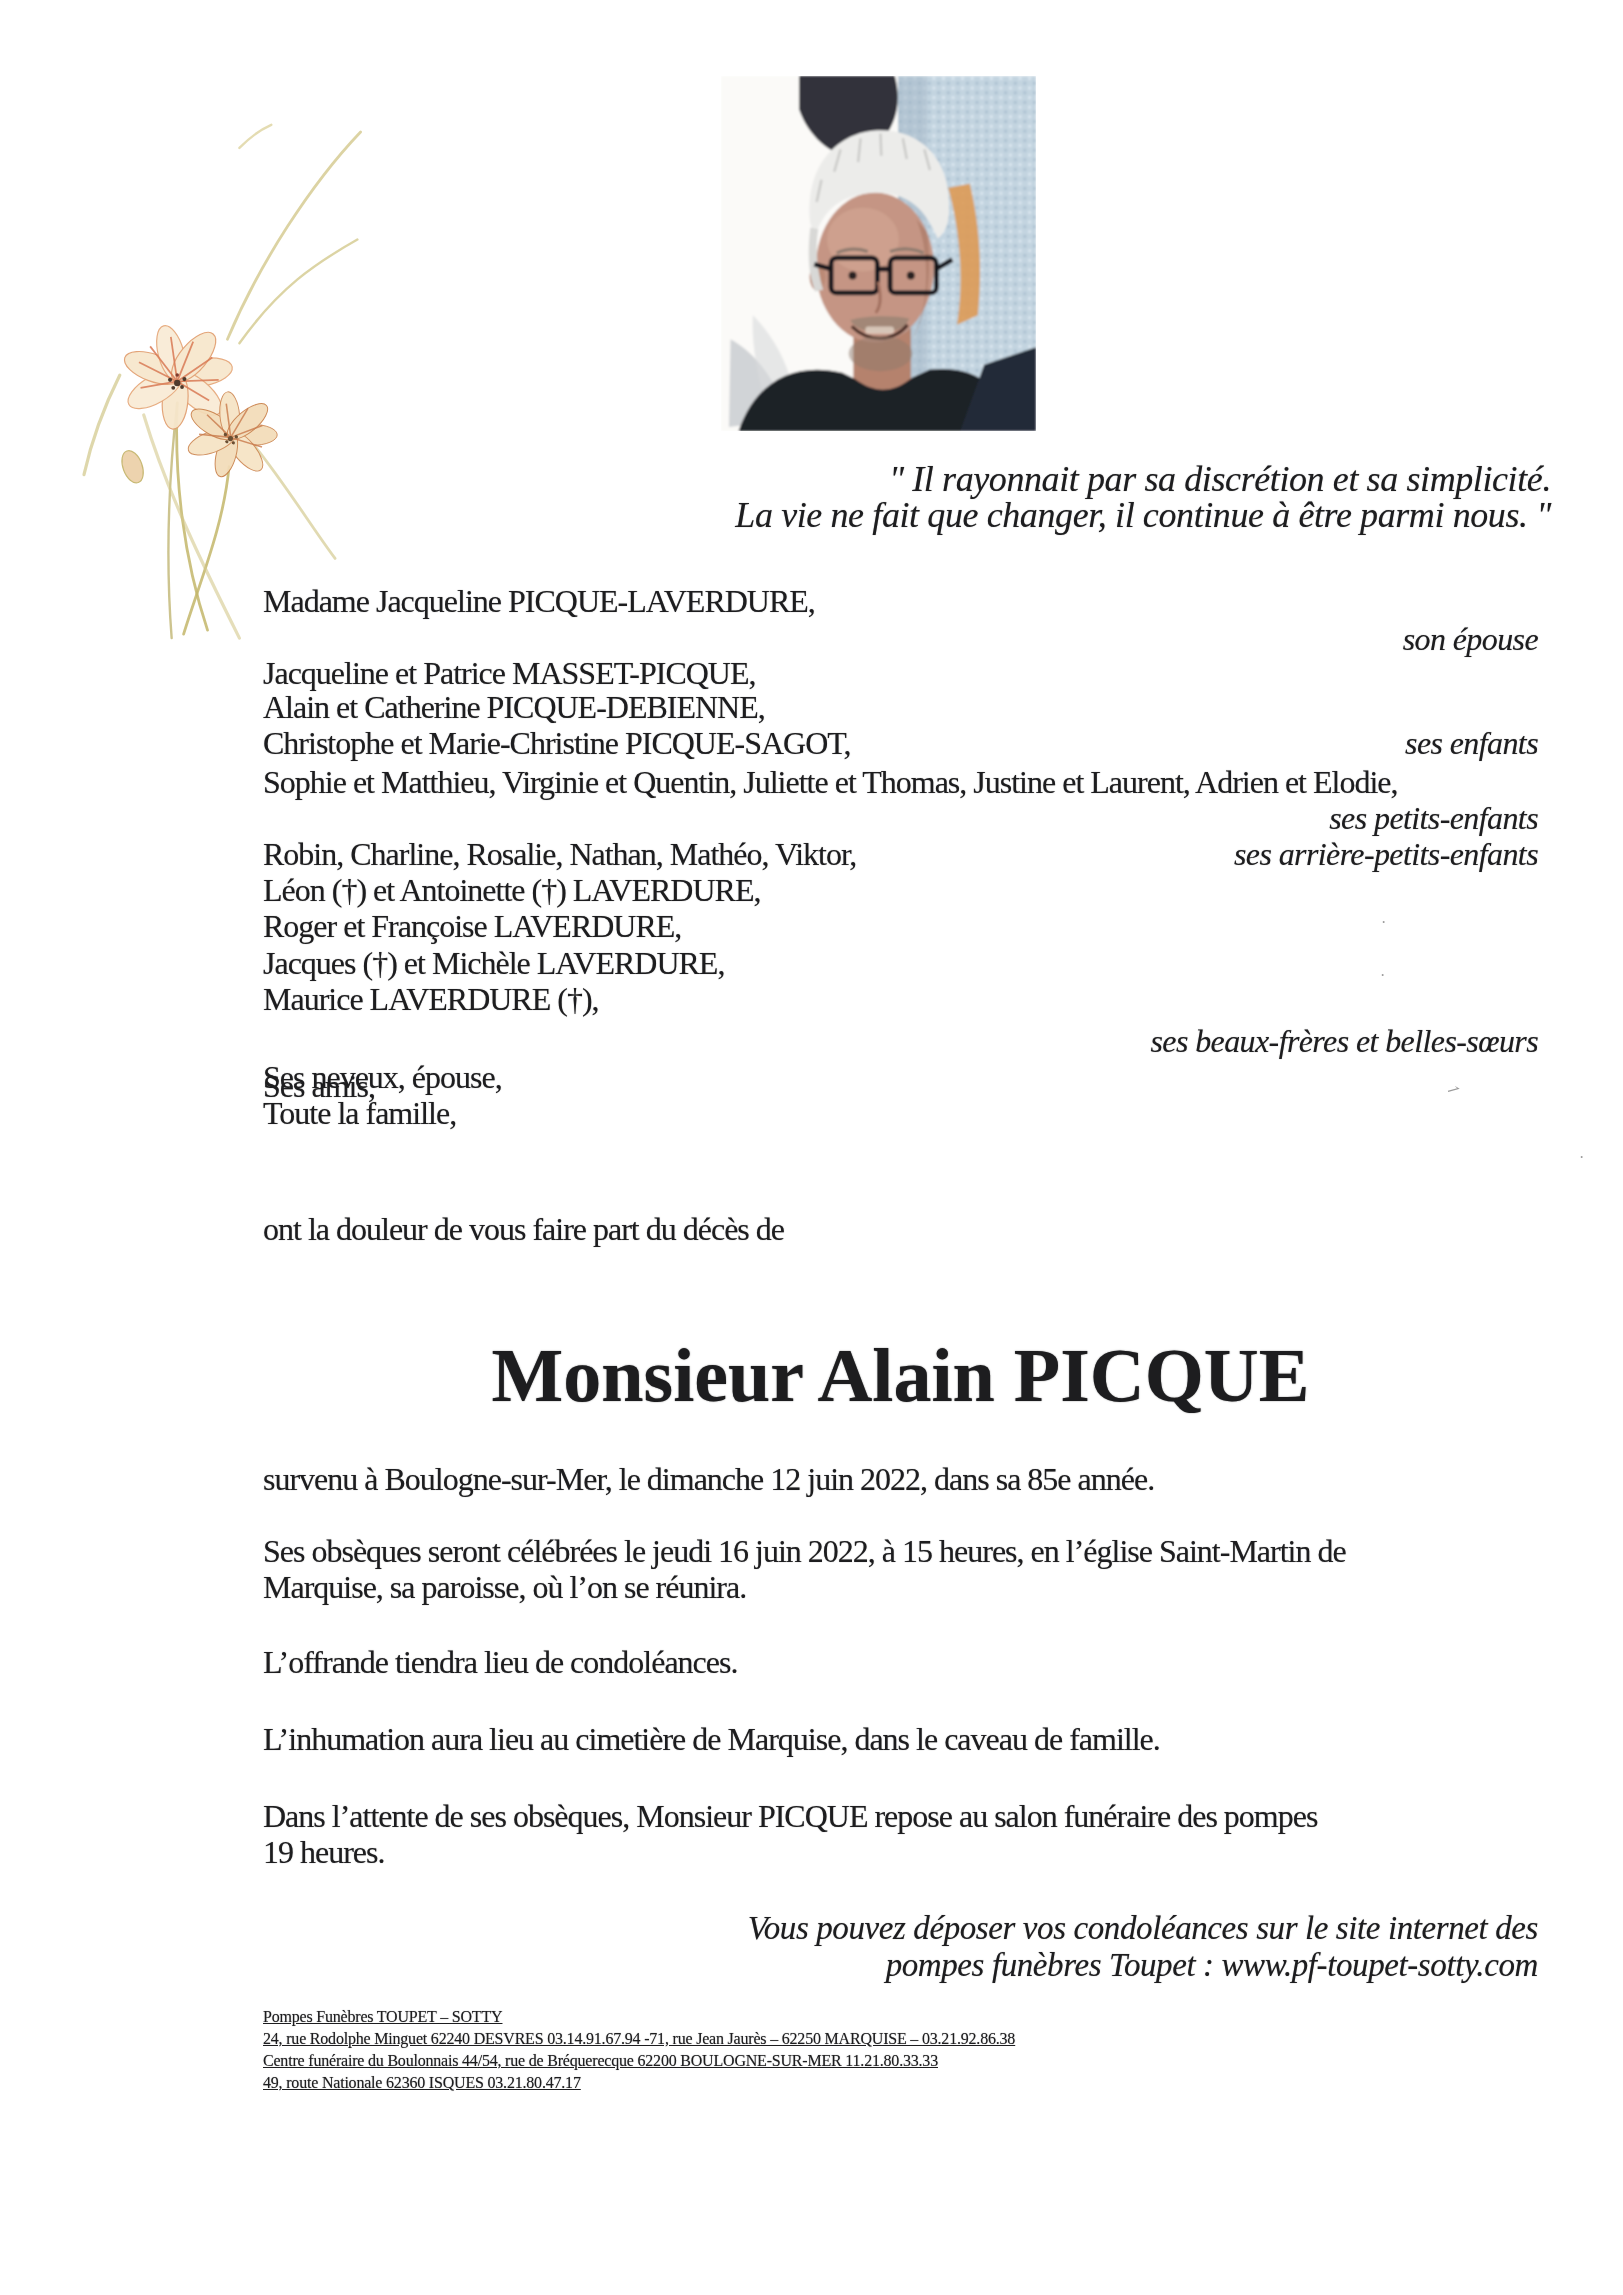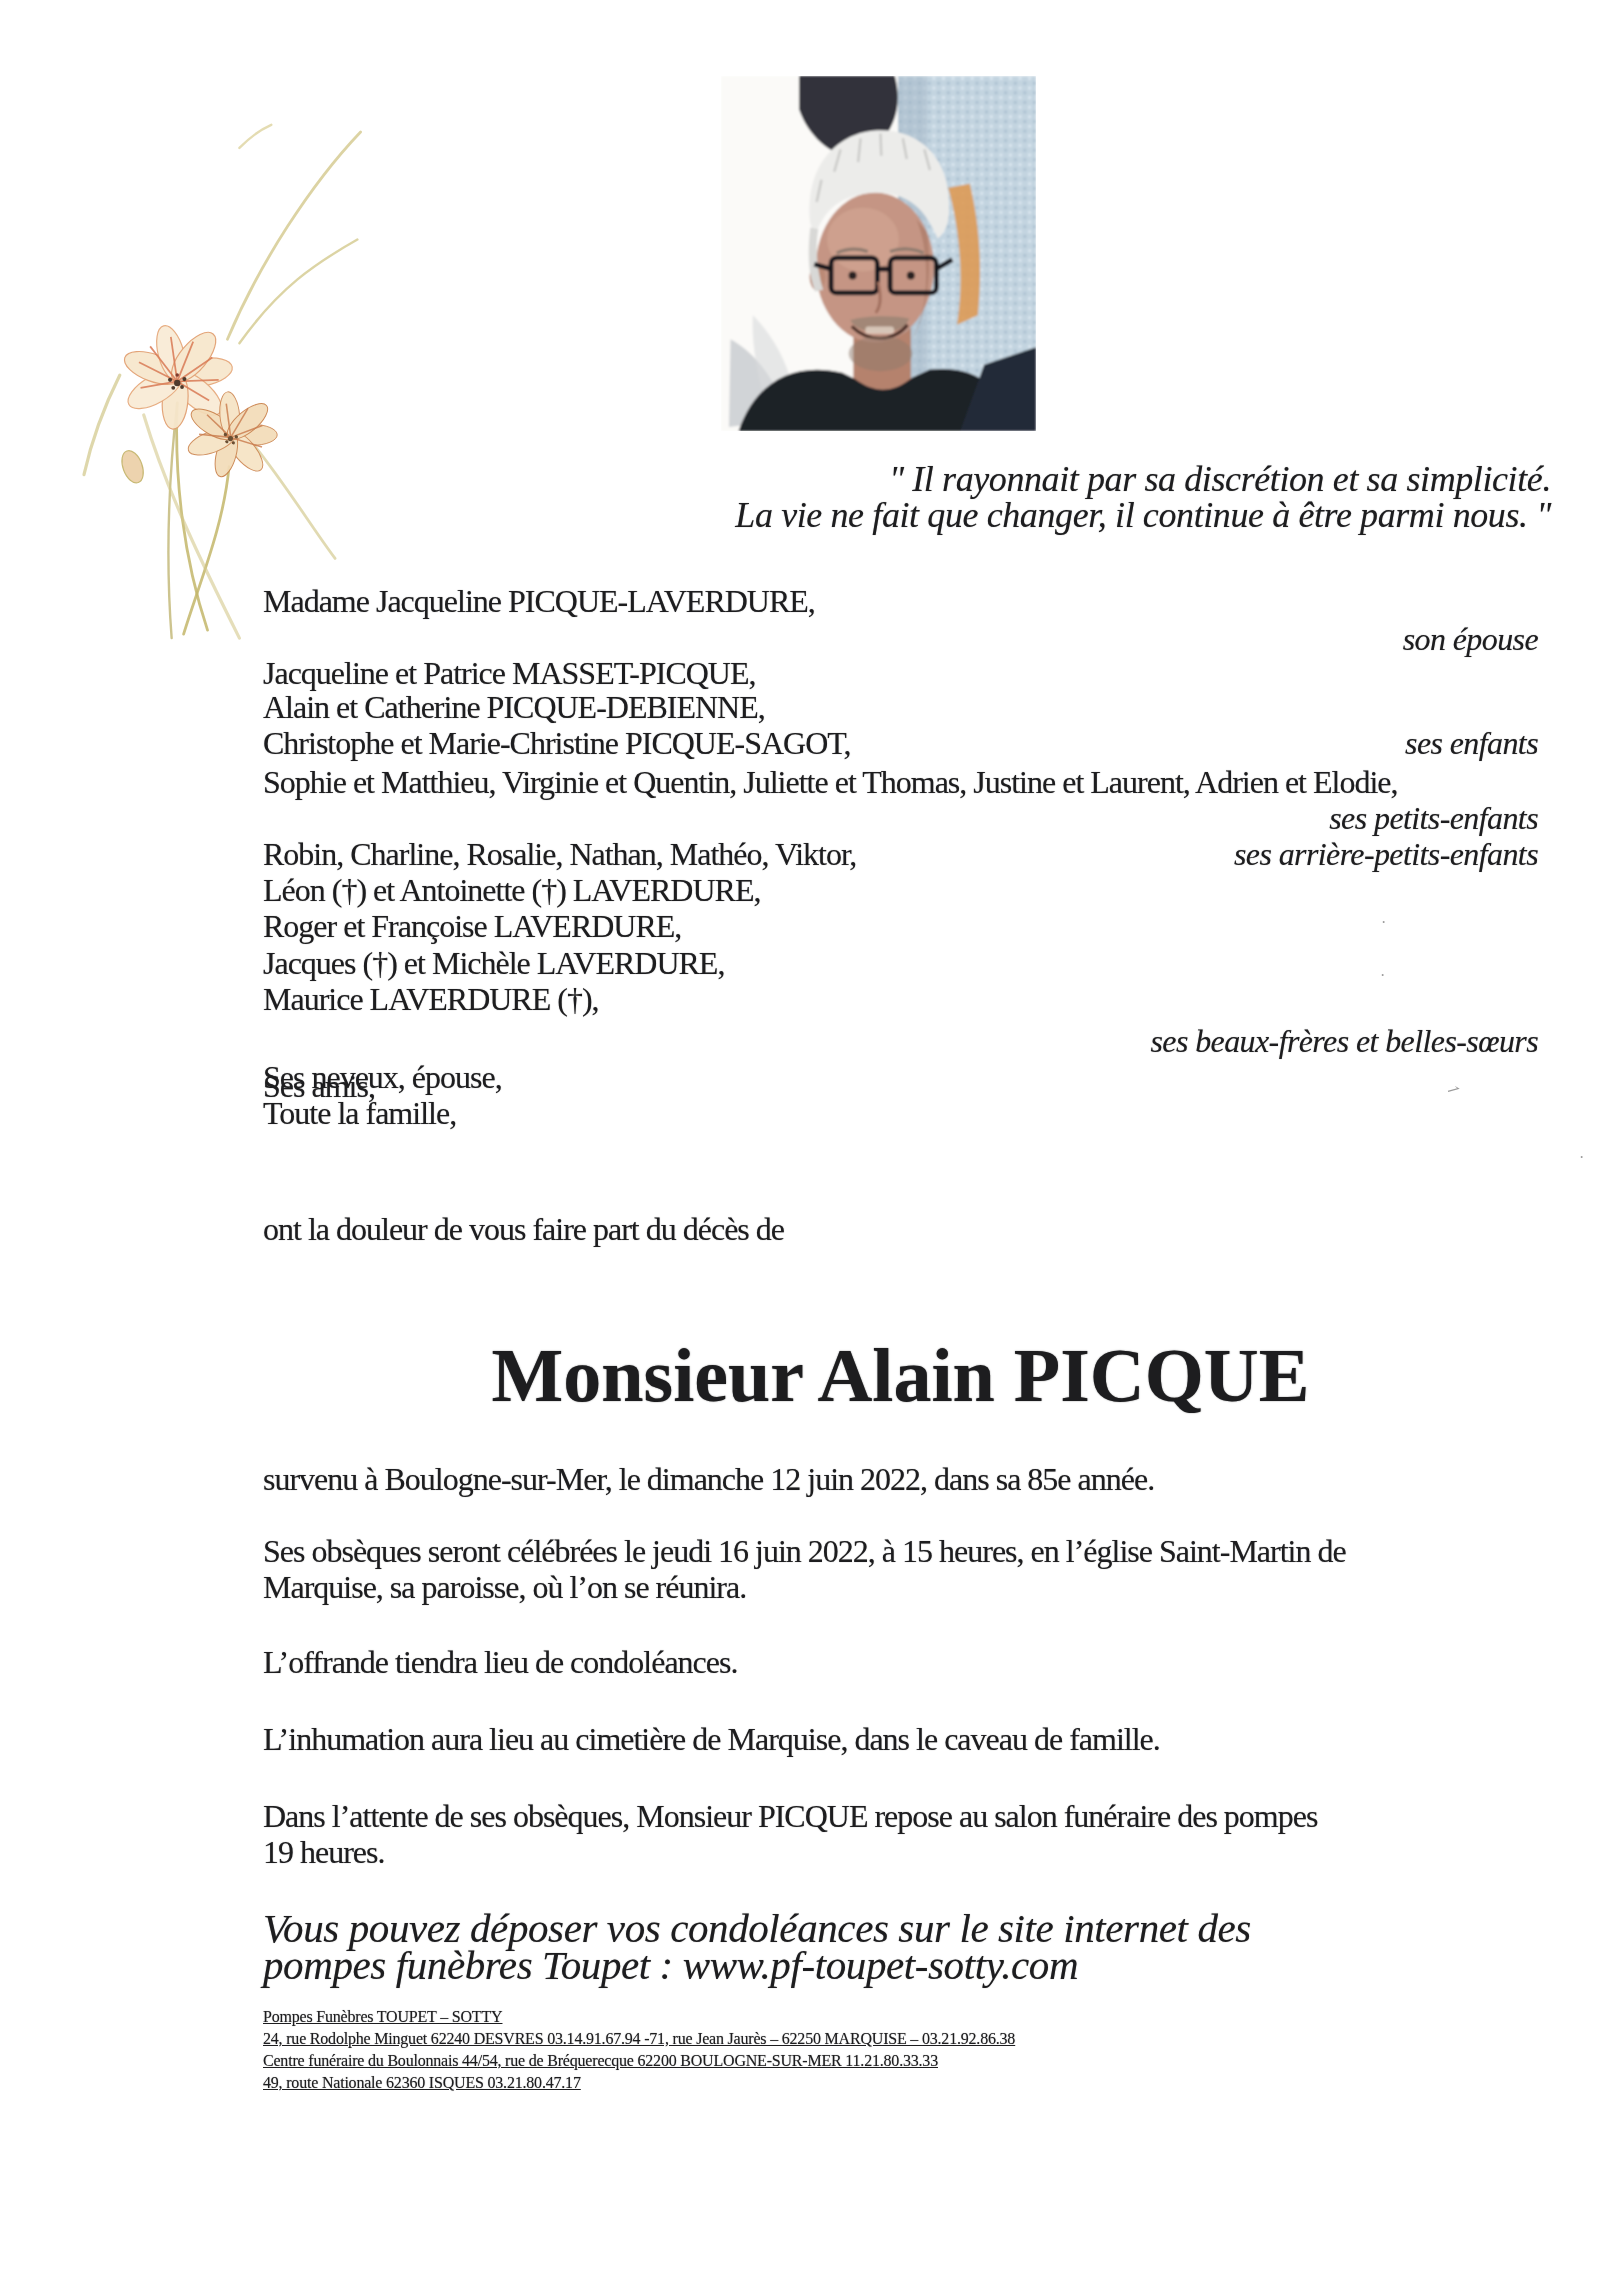--- a/index.html
+++ b/index.html
@@ -23,22 +23,22 @@
   .frow{position:absolute;left:0;width:100%;height:36px;font-size:32px;letter-spacing:-1px;}
   .frow .fl{position:absolute;left:0;white-space:nowrap;}
   .frow .fr{position:absolute;right:0;font-style:italic;white-space:nowrap;letter-spacing:-0.6px;}
   .para{position:absolute;left:0;font-size:32px;line-height:36px;letter-spacing:-1px;white-space:nowrap;}
   #deceased-name{
     position:absolute;left:0;top:1298px;width:100%;text-align:center;
     font-size:76px;line-height:76px;font-weight:700;letter-spacing:0;
     text-shadow:0 0 1.3px rgba(25,25,25,.7);white-space:nowrap;margin-top:39px;
   }
   #condolences{
-    position:absolute;left:0;top:1910px;width:100%;text-align:left;
-    font-style:italic;font-size:41px;line-height:37px;letter-spacing:-0.4px;
+    position:absolute;left:0;top:1910px;width:100%;text-align:right;
+    font-style:italic;font-size:33px;line-height:37px;letter-spacing:-0.4px;
   }
   #footer{
     position:absolute;left:0;top:2006px;width:100%;
     font-size:16px;line-height:22px;letter-spacing:-0.2px;text-decoration:underline;
   }
   .speck{position:absolute;color:#4a4a4a;opacity:.55;font-size:16px;line-height:8px;}
 </style>
 </head>
 <body>
 

